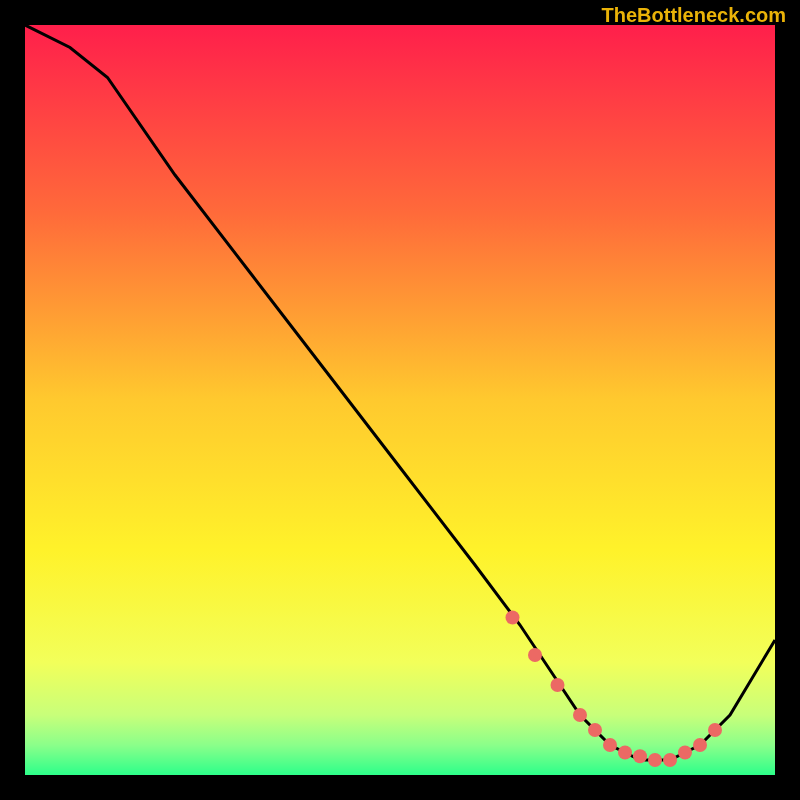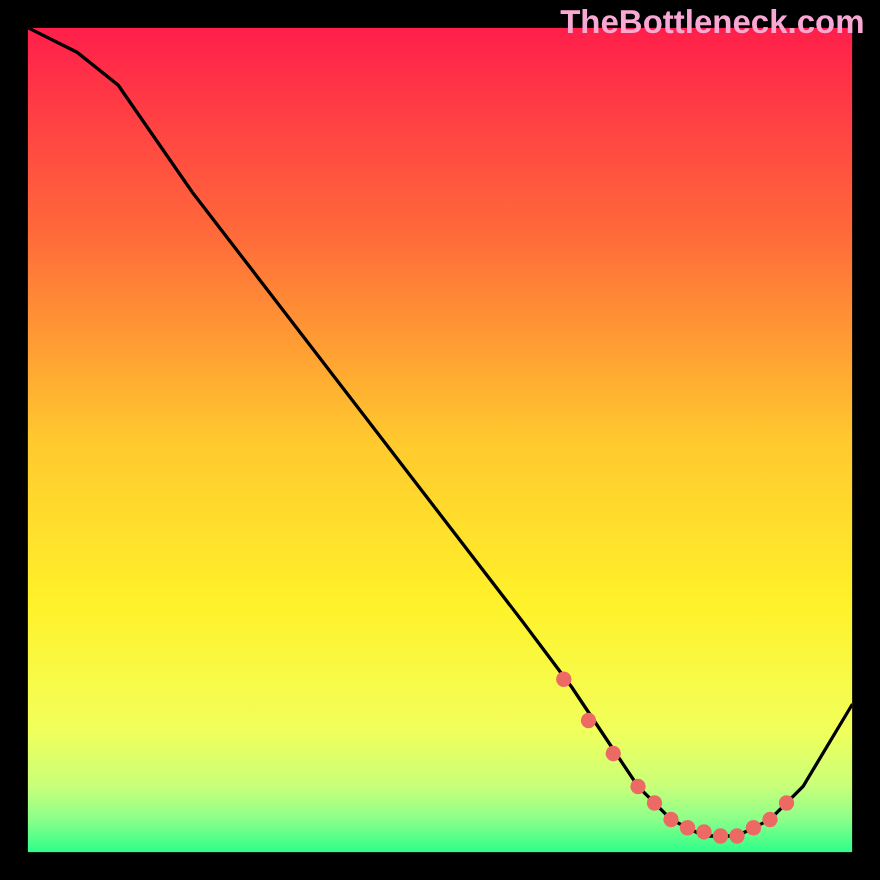--- a/index.html
+++ b/index.html
@@ -8,23 +8,23 @@
       position: relative;
       width: 800px;
       height: 800px;
       background: #000;
     }
     .watermark {
       position: absolute;
       top: 4px;
       right: 14px;
       font-family: Arial, Helvetica, sans-serif;
-      font-size: 30px;
+      font-size: 20px;
       font-weight: 700;
-      color: #f9a8d4;
+      color: #eab308;
       letter-spacing: 0;
       z-index: 10;
     }
     .plot-area {
       position: absolute;
       left: 25px;
       top: 25px;
       width: 750px;
       height: 750px;
       overflow: hidden;

